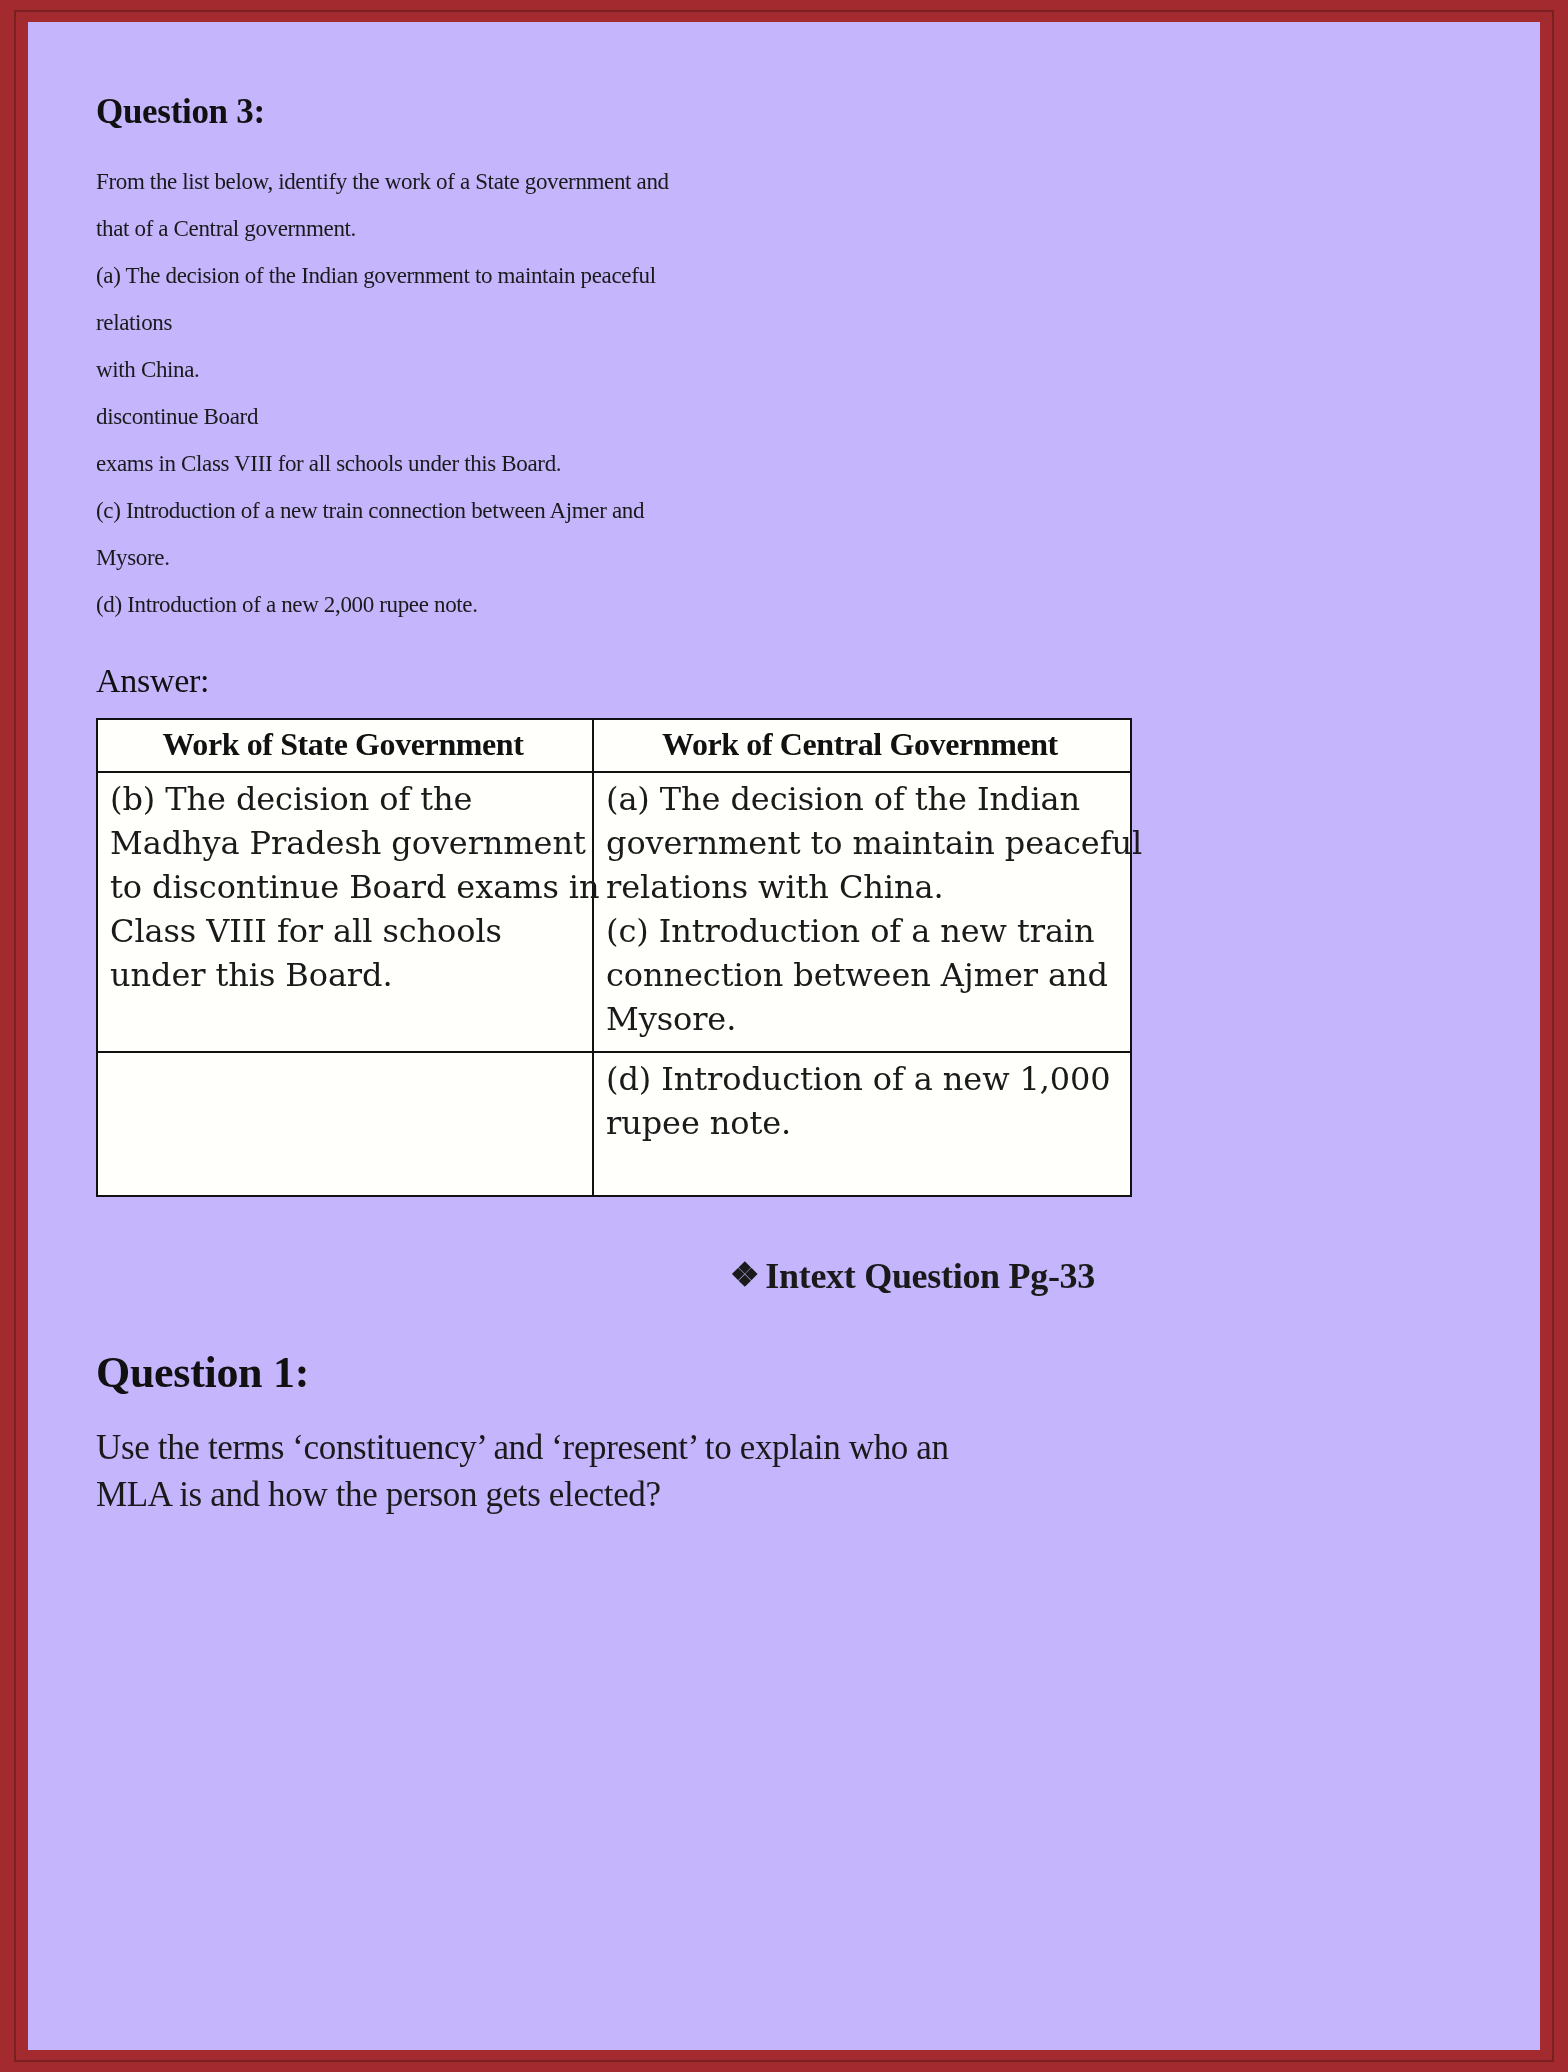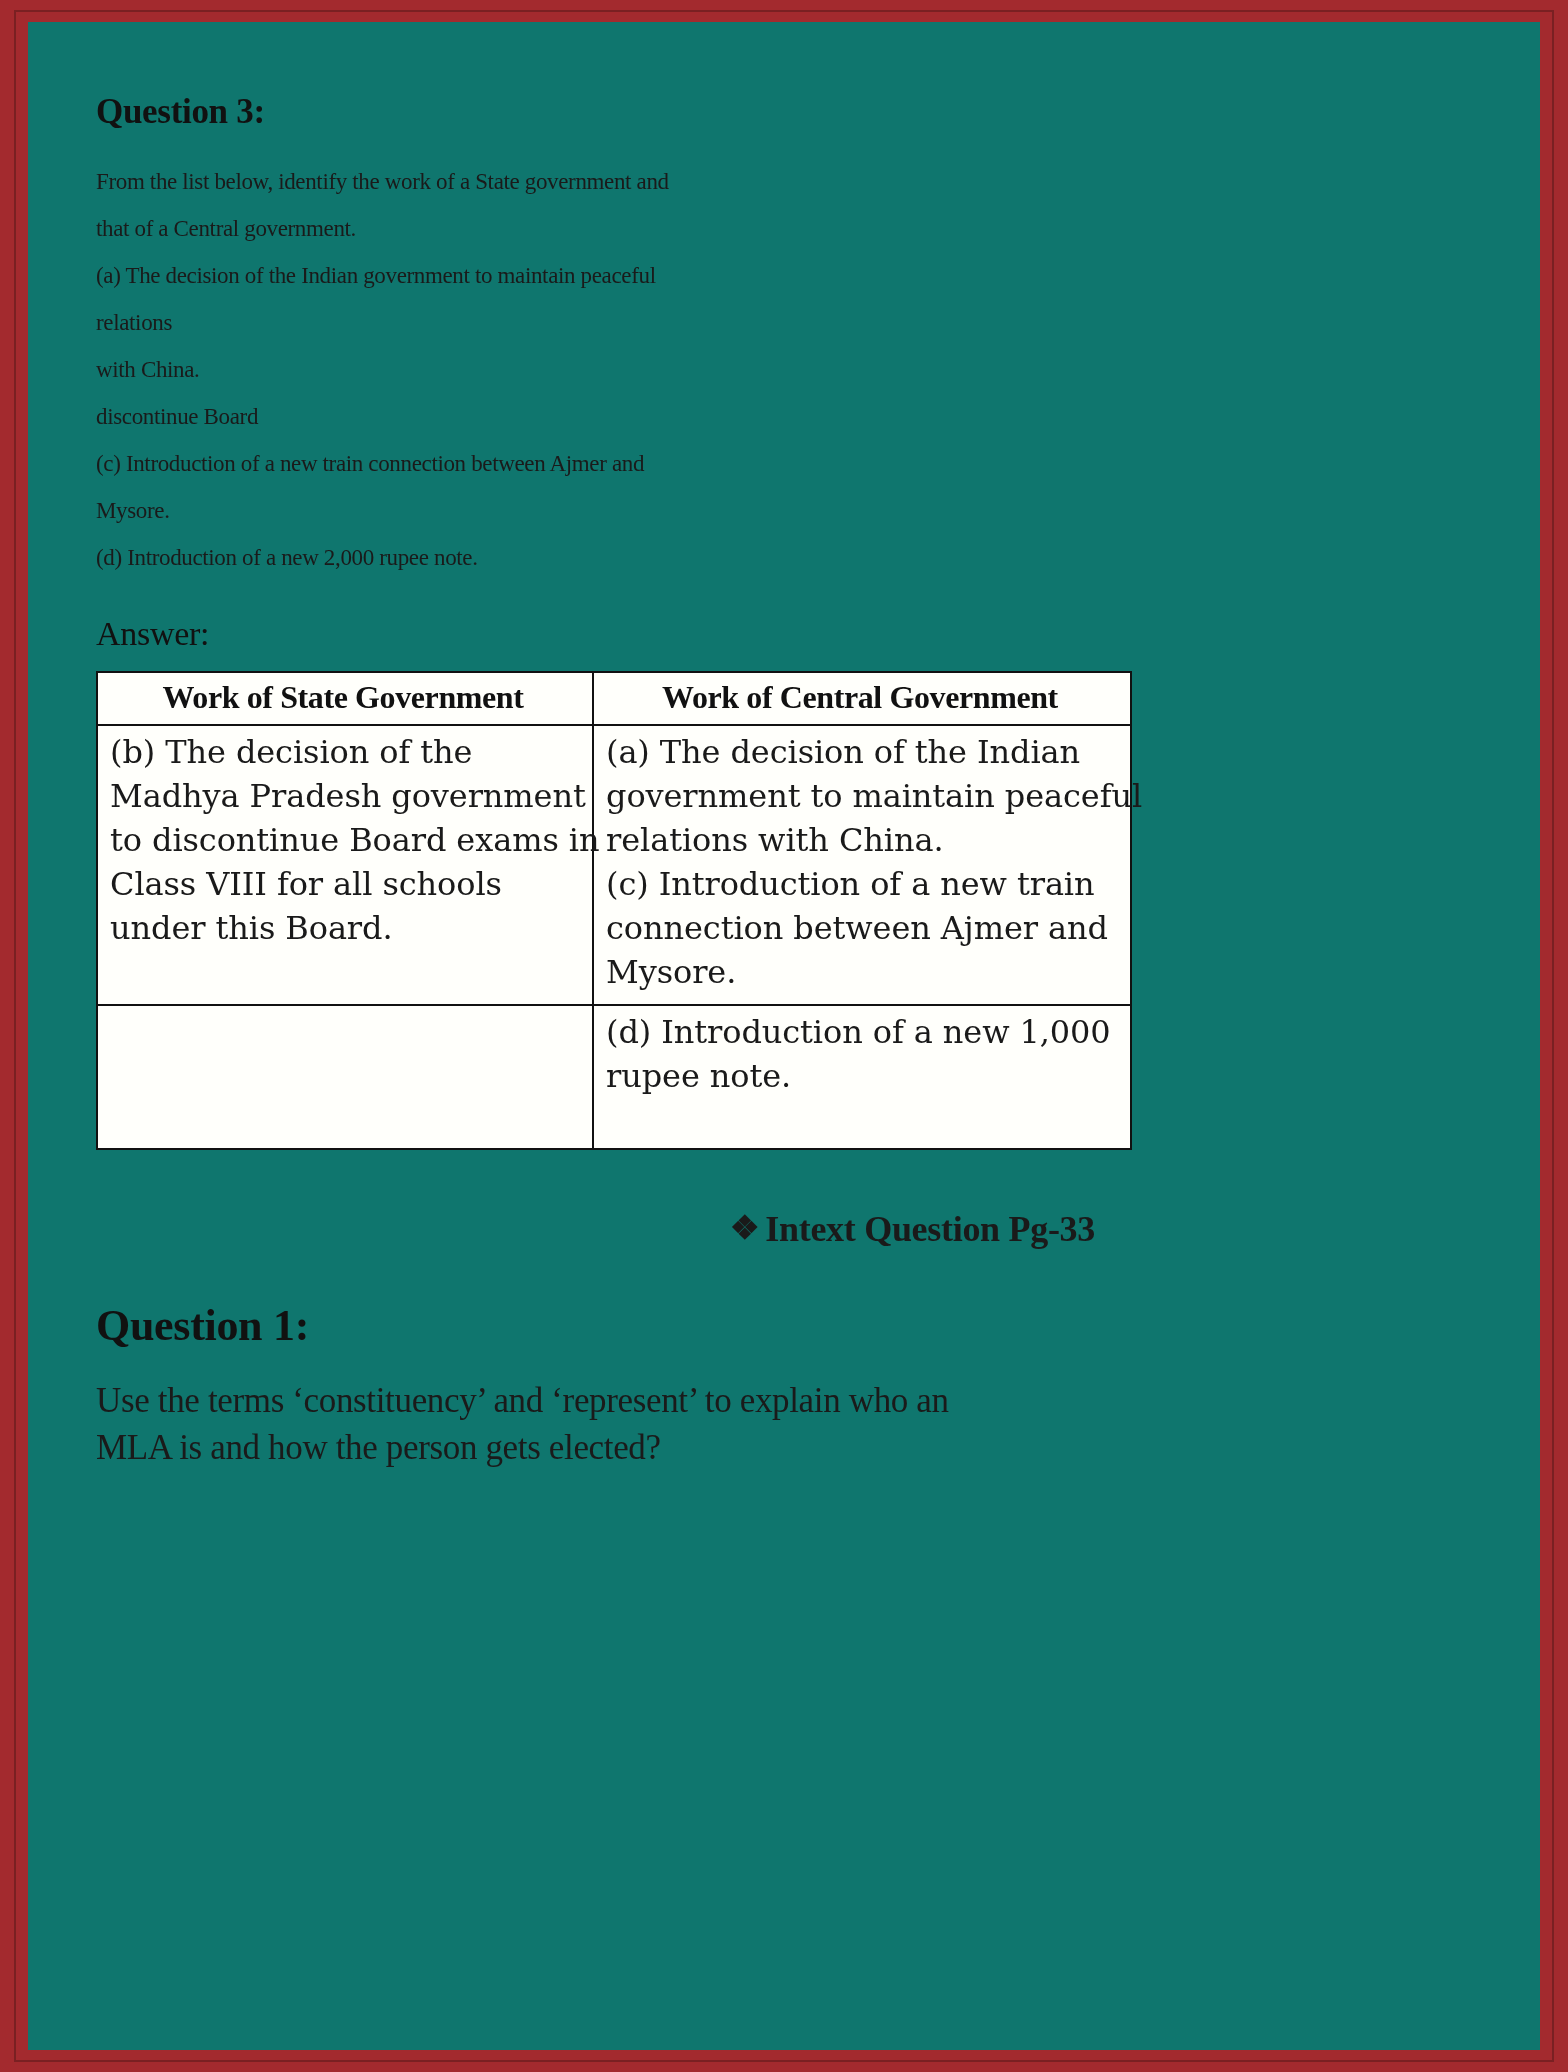--- a/index.html
+++ b/index.html
@@ -28,21 +28,21 @@
     left: 14px; top: 10px;
     right: 14px; bottom: 10px;
     border: 2px solid #7a2022;
     box-sizing: border-box;
   }
   .page-sheet {
     position: absolute;
     left: 28px; top: 22px;
     width: 1512px;
     height: 2028px;
-    background: #0f766e;
+    background: #c4b5fd;
     box-sizing: border-box;
     overflow: hidden;
   }
 
   
   .content {
     position: absolute;
     left: 68px;
     top: 70px;
     width: 1035px;
@@ -161,20 +161,21 @@
 
       <div class="q-heading">Question 3:</div>
 
       <div class="body-block">
         <span class="ln">From the list below, identify the work of a State government and</span>
         <span class="ln">that of a Central government.</span>
         <span class="ln">(a) The decision of the Indian government to maintain peaceful</span>
         <span class="ln">relations</span>
         <span class="ln">with China.</span>
         <span class="ln">discontinue Board</span>
+        <span class="ln">exams in Class VIII for all schools under this Board.</span>
         <span class="ln">(c) Introduction of a new train connection between Ajmer and</span>
         <span class="ln">Mysore.</span>
         <span class="ln">(d) Introduction of a new 2,000 rupee note.</span>
       </div>
 
       <div class="answer-label">Answer:</div>
 
       <table class="answer-table">
         <thead>
           <tr>

